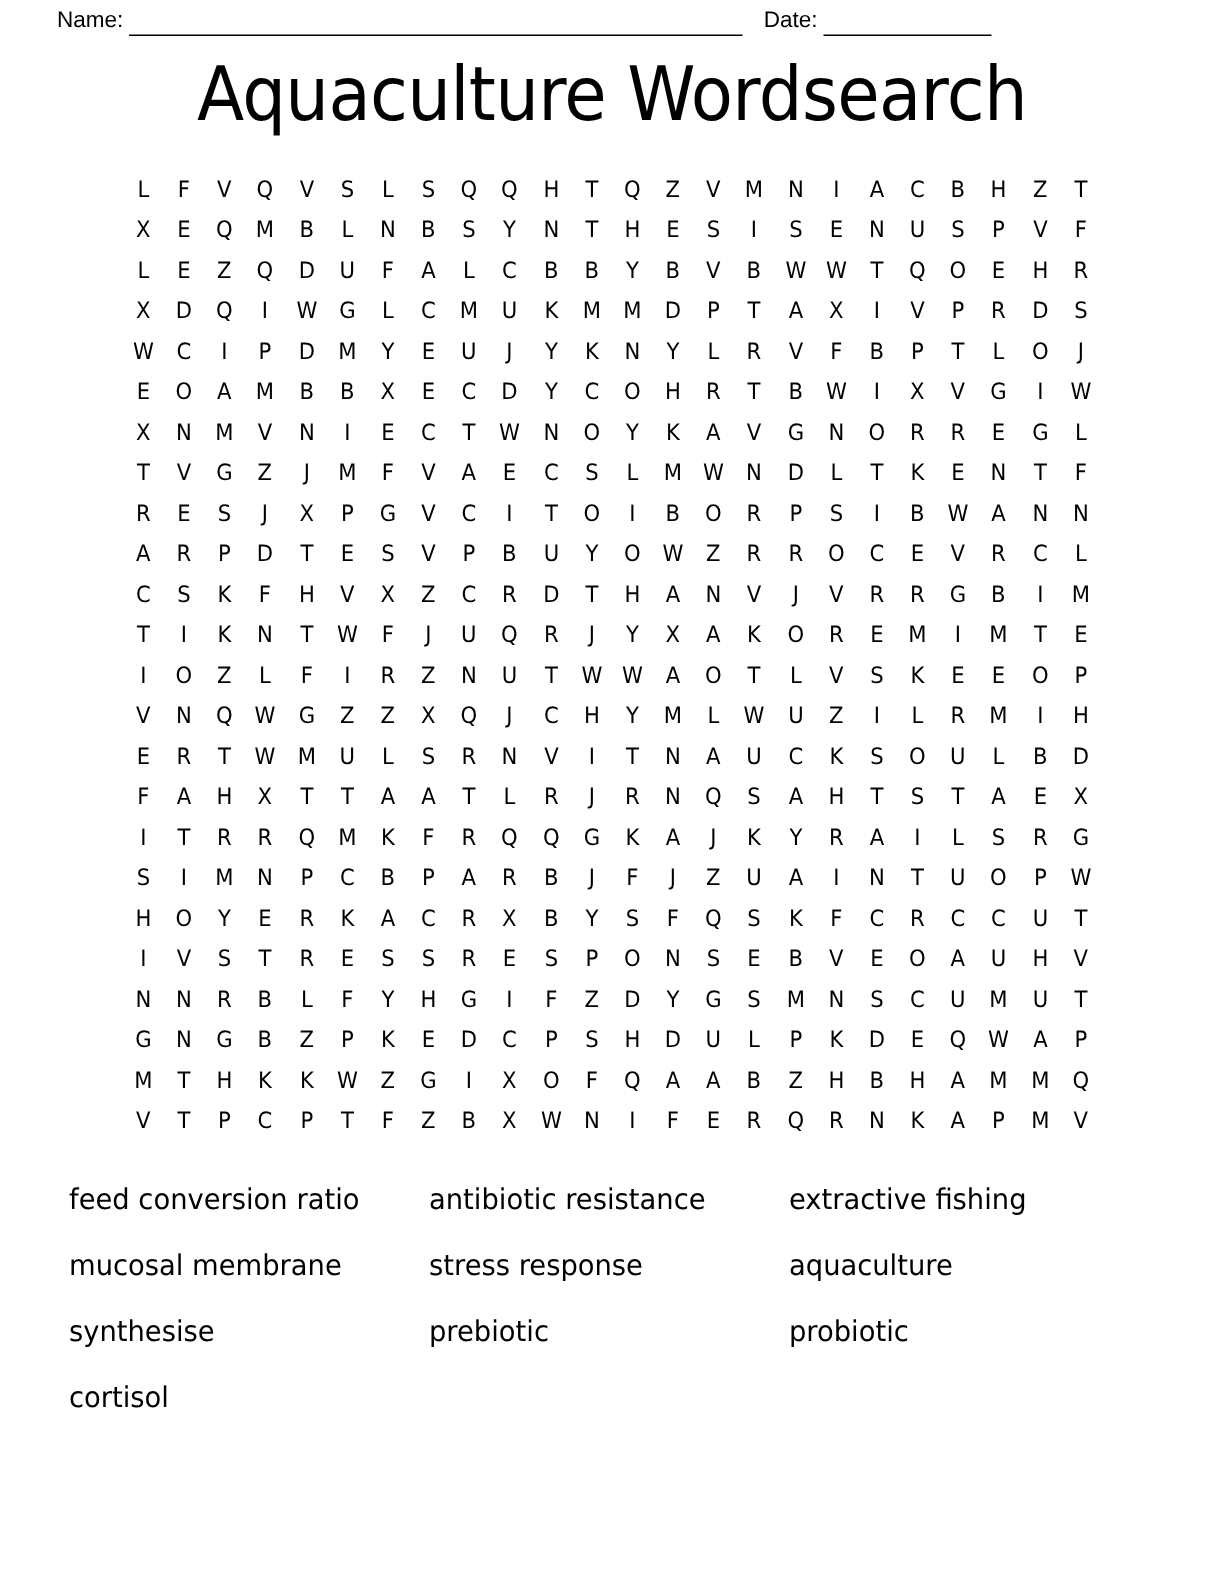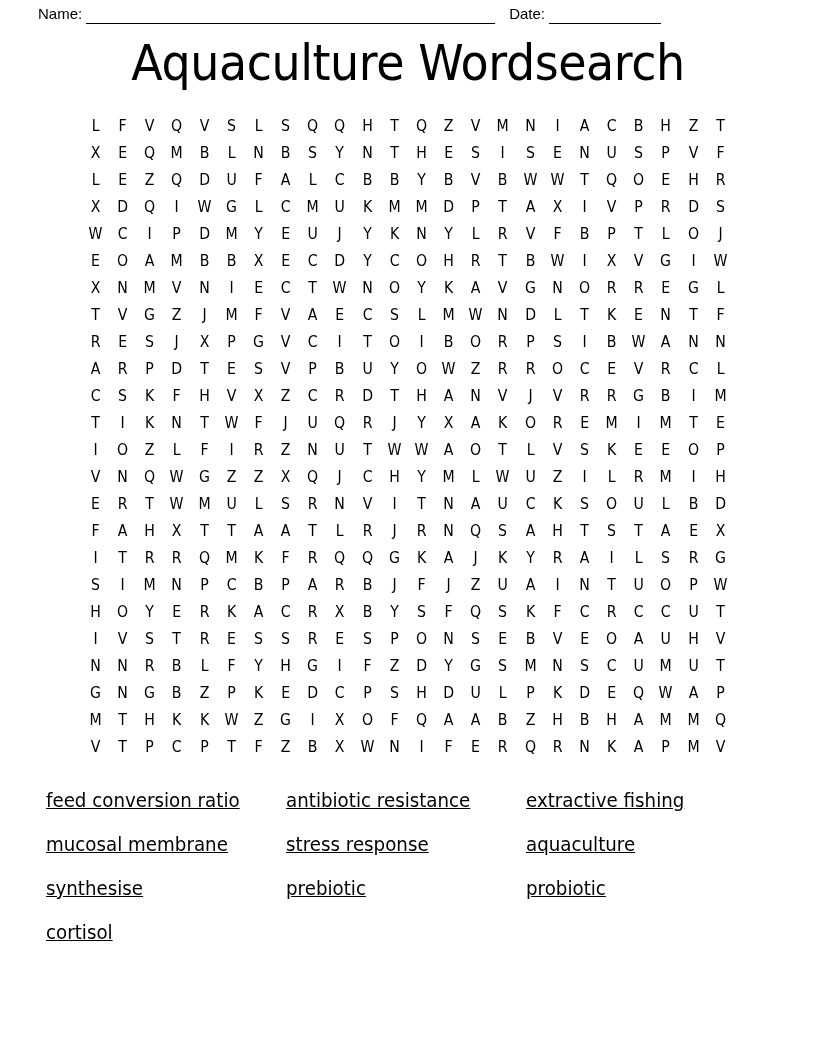--- a/index.html
+++ b/index.html
@@ -87,21 +87,20 @@
   
   .wordlist {
     position: absolute;
     top: 778px;
     left: 46px;
     width: 724px;
     display: grid;
     grid-template-columns: 240px 240px 244px;
     grid-auto-rows: 44px;
     font-family: "DejaVu Sans", sans-serif;
-    text-decoration: underline;
   }
   .word {
     font-size: 19px;
     line-height: 24px;
     display: flex;
     align-items: center;
     white-space: nowrap;
     transform: scaleX(0.96);
     transform-origin: 0 50%;
   }

